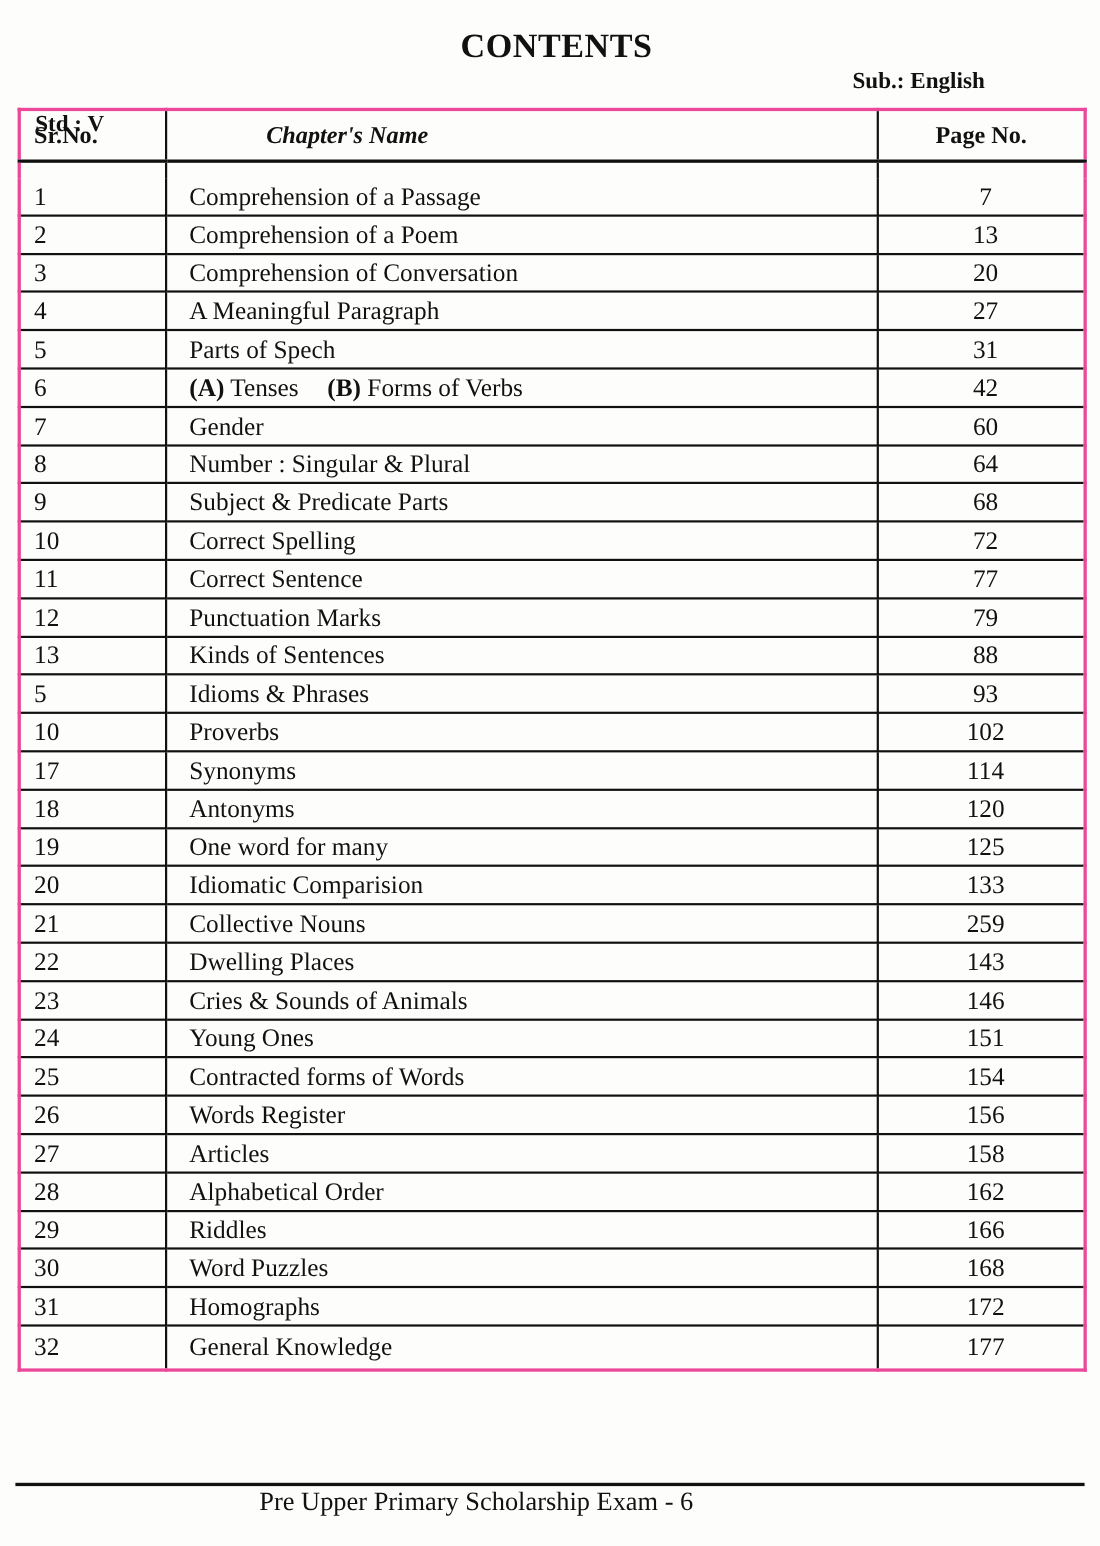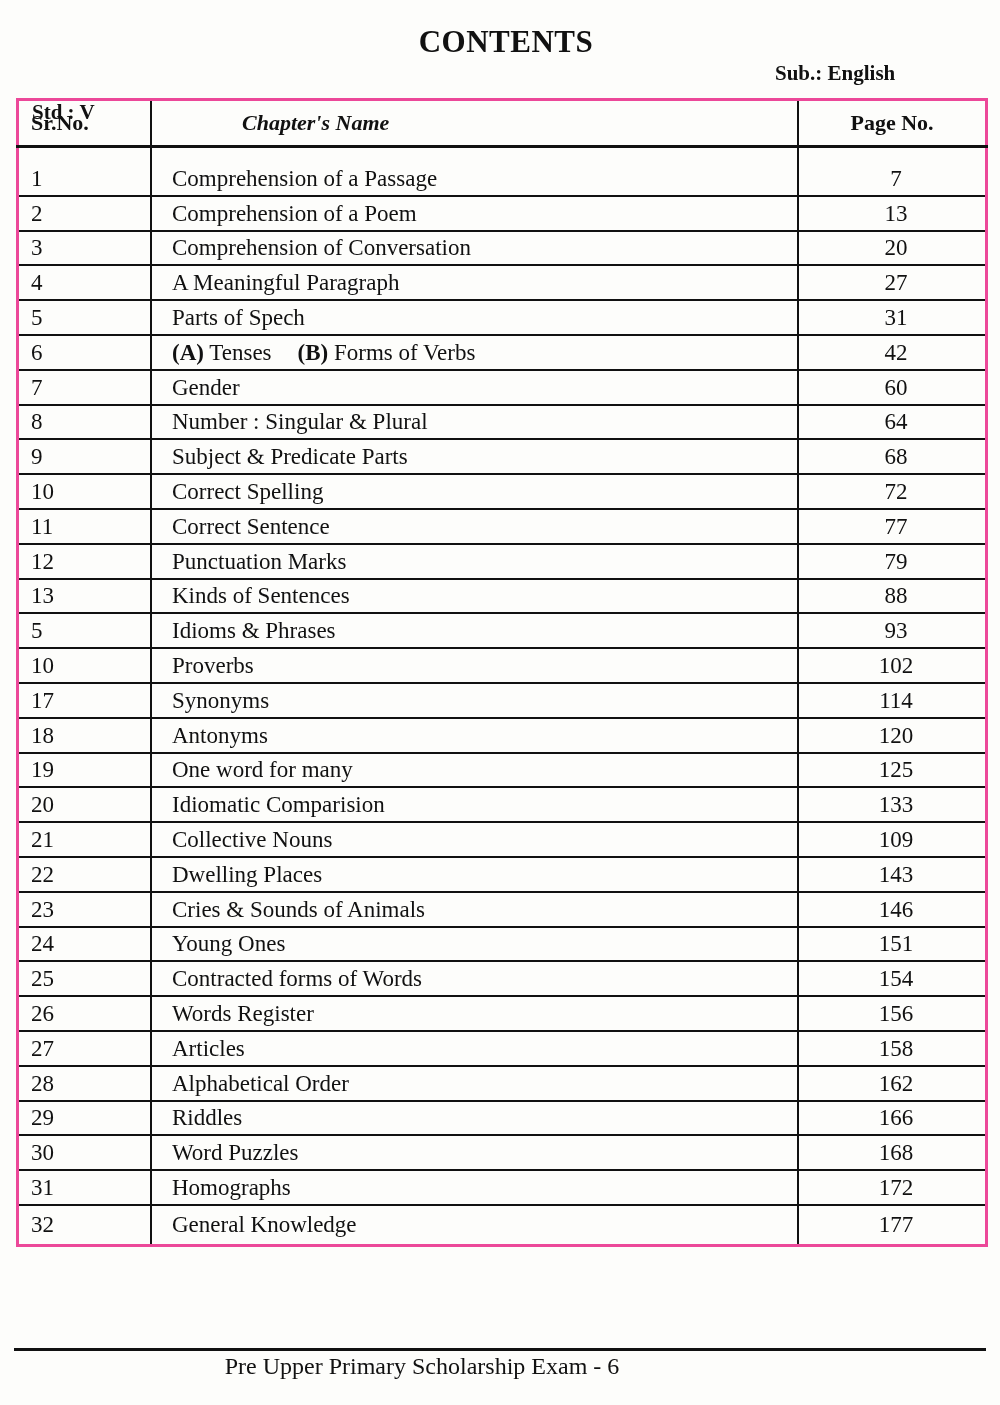--- a/index.html
+++ b/index.html
@@ -14,21 +14,21 @@
   th.c2 { padding-left: 90px !important; font-style: italic; }
   th.c3 { width: 186px; text-align: center !important; }
   tbody tr.spacer td { height: 14px; border-bottom: none; }
   tbody tr.row td { height: 32.8px; border-bottom: 2.5px solid #111; font-size: 23px; line-height: 1; vertical-align: middle; }
   tbody tr.row:last-child td { height: 38px; border-bottom: none; }
   td.sr { padding-left: 12px !important; }
   td.name { padding-left: 20px !important; margin-left: 48px; }
   td.pg { text-align: center; padding-left: 8px !important; }
   .b { font-weight: bold; }
   .rule { position: absolute; top: 1348px; left: 14px; width: 972px; height: 3px; background: #111; }
-  .footer { position: absolute; top: 1353px; left: 0; width: 844px; text-align: center; font-size: 24px; }
+  .footer { position: absolute; top: 1353px; left: 11px; width: 844px; text-align: center; font-size: 24px; }
 </style>
 </head>
 <body>
 
 <div class="title">CONTENTS</div>
 <div class="std">Std : V</div>
 <div class="sub">Sub.: English</div>
 
 <table class="toc">
   <thead>
@@ -135,21 +135,21 @@
         <td class="pg">125</td>
       </tr>
       <tr class="row">
         <td class="sr">20</td>
         <td class="name">Idiomatic Comparision</td>
         <td class="pg">133</td>
       </tr>
       <tr class="row">
         <td class="sr">21</td>
         <td class="name">Collective Nouns</td>
-        <td class="pg">109</td>
+        <td class="pg">259</td>
       </tr>
       <tr class="row">
         <td class="sr">22</td>
         <td class="name">Dwelling Places</td>
         <td class="pg">143</td>
       </tr>
       <tr class="row">
         <td class="sr">23</td>
         <td class="name">Cries &amp; Sounds of Animals</td>
         <td class="pg">146</td>

